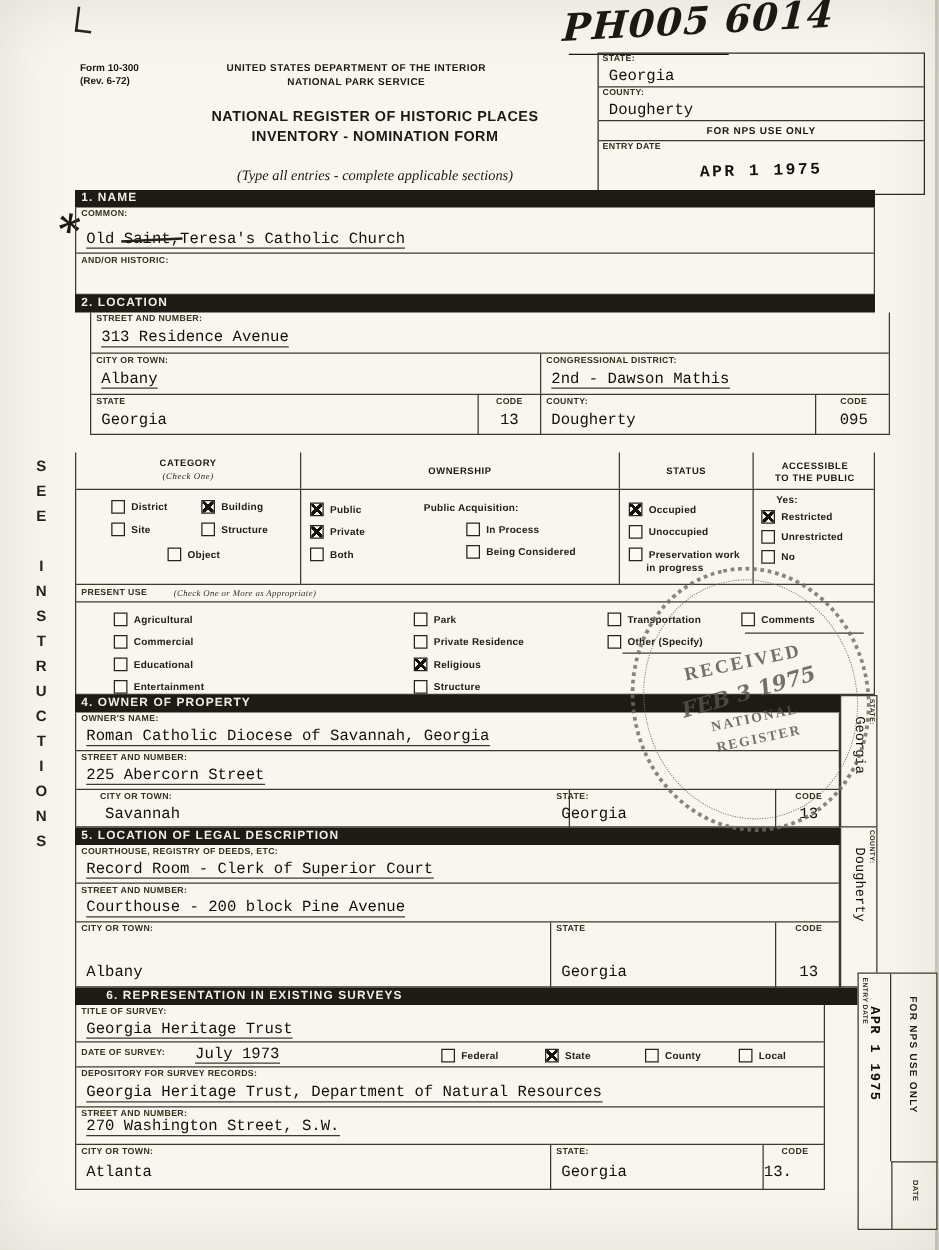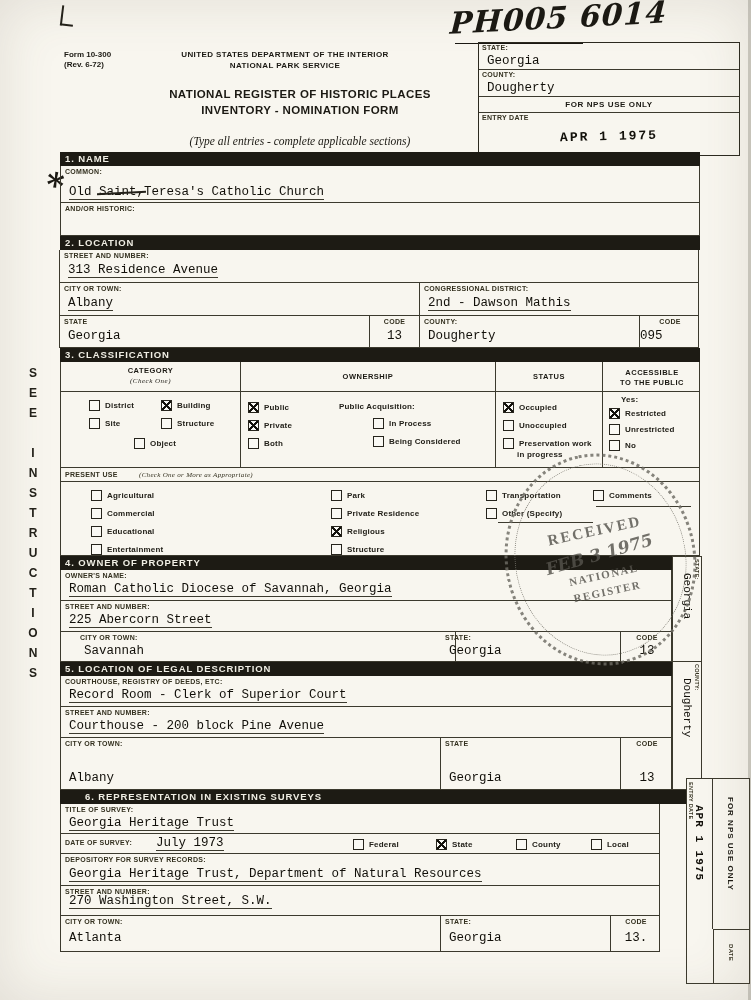--- a/index.html
+++ b/index.html
@@ -90,21 +90,21 @@
       <div class="abs" style="left:8px;top:15px;">
         <span class="typed u"><span>Old </span><span class="struck">Saint,</span><span>Teresa's Catholic Church</span></span>
       </div>
     </div>
     <div class="row noline" style="top:37px;height:33px;">
       <div class="fld-lbl abs" style="left:4px;top:2px;">AND/OR HISTORIC:</div>
     </div>
   </div>
 
   <div class="secbar" style="left:60px;top:236px;width:640px;"><span>2. LOCATION</span></div>
-  <div class="seccontent" style="left:59px;top:250px;width:640px;height:98px;">
+  <div class="seccontent" style="left:72px;top:250px;width:640px;height:98px;">
     <div class="row" style="top:0;height:33px;">
       <div class="fld-lbl abs" style="left:4px;top:2px;">STREET AND NUMBER:</div>
       <div class="typed u abs" style="left:8px;top:13px;">313 Residence Avenue</div>
     </div>
     <div class="row" style="top:33px;height:33px;">
       <div class="cell" style="left:0;width:360px;">
         <div class="fld-lbl abs" style="left:4px;top:2px;">CITY OR TOWN:</div>
         <div class="typed u abs" style="left:8px;top:13px;">Albany</div>
       </div>
       <div class="cell last" style="left:360px;width:280px;">
@@ -120,26 +120,25 @@
       <div class="cell" style="left:310px;width:50px;">
         <div class="fld-lbl abs" style="left:0;right:0;top:2px;text-align:center;">CODE</div>
         <div class="typed abs" style="left:0;right:0;top:13px;text-align:center;">13</div>
       </div>
       <div class="cell" style="left:360px;width:220px;">
         <div class="fld-lbl abs" style="left:4px;top:2px;">COUNTY:</div>
         <div class="typed abs" style="left:8px;top:13px;">Dougherty</div>
       </div>
       <div class="cell last" style="left:580px;width:60px;">
         <div class="fld-lbl abs" style="left:0;right:0;top:2px;text-align:center;">CODE</div>
-        <div class="typed abs" style="left:0;right:0;top:13px;text-align:left;">095</div>
-      </div>
-    </div>
-  </div>
-
-  <div class="secbar" style="left:60px;top:348px;width:640px;"><span>3. CLASSIFICATION</span></div>
+        <div class="typed abs" style="left:0;right:0;top:13px;text-align:center;">095</div>
+      </div>
+    </div>
+  </div>
+
   <div class="seccontent" style="left:60px;top:362px;width:640px;height:194px;">
 
     <div class="row" style="top:0;height:30px;">
       <div class="cell" style="left:0;width:180px;">
         <div class="hdrtxt abs" style="left:0;right:0;top:4px;">CATEGORY</div>
         <div class="hdrtxt ital abs" style="left:0;right:0;top:15px;font-size:7px;">(Check One)</div>
       </div>
       <div class="cell" style="left:180px;width:255px;">
         <div class="hdrtxt abs" style="left:0;right:0;top:10px;">OWNERSHIP</div>
       </div>
@@ -395,21 +394,21 @@
       <div class="cell" style="left:0;width:380px;">
         <div class="fld-lbl abs" style="left:4px;top:2px;">CITY OR TOWN:</div>
         <div class="typed abs" style="left:8px;top:15px;">Atlanta</div>
       </div>
       <div class="cell" style="left:380px;width:170px;">
         <div class="fld-lbl abs" style="left:4px;top:2px;">STATE:</div>
         <div class="typed abs" style="left:8px;top:15px;">Georgia</div>
       </div>
       <div class="cell last" style="left:550px;width:50px;">
         <div class="fld-lbl abs" style="left:0;right:0;top:2px;text-align:center;">CODE</div>
-        <div class="typed abs" style="left:0;right:0;top:15px;text-align:center;">13.</div>
+        <div class="typed abs" style="left:0;right:0;top:15px;text-align:left;">13.</div>
       </div>
     </div>
   </div>
 
   <div class="abs" style="left:672px;top:556px;width:30px;height:106px;border:1px solid #3c3a2e;box-sizing:border-box;">
     <div class="vd fld-lbl abs" style="right:1px;top:2px;font-size:5.5px;">STATE:</div>
     <div class="vd typed abs" style="left:8px;top:16px;font-size:11px;">Georgia</div>
   </div>
   <div class="abs" style="left:672px;top:662px;width:30px;height:128px;border:1px solid #3c3a2e;border-top:none;box-sizing:border-box;">
     <div class="vd fld-lbl abs" style="right:1px;top:2px;font-size:5.5px;">COUNTY:</div>

